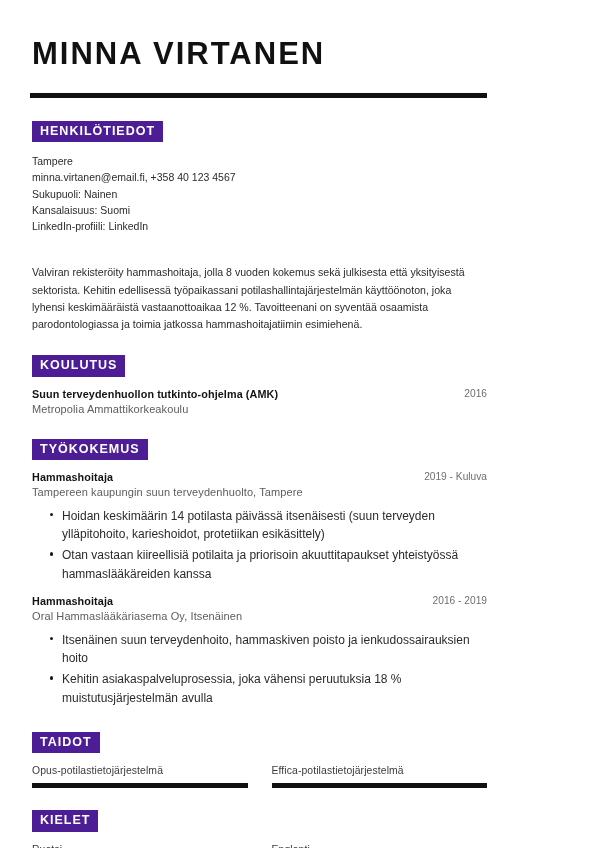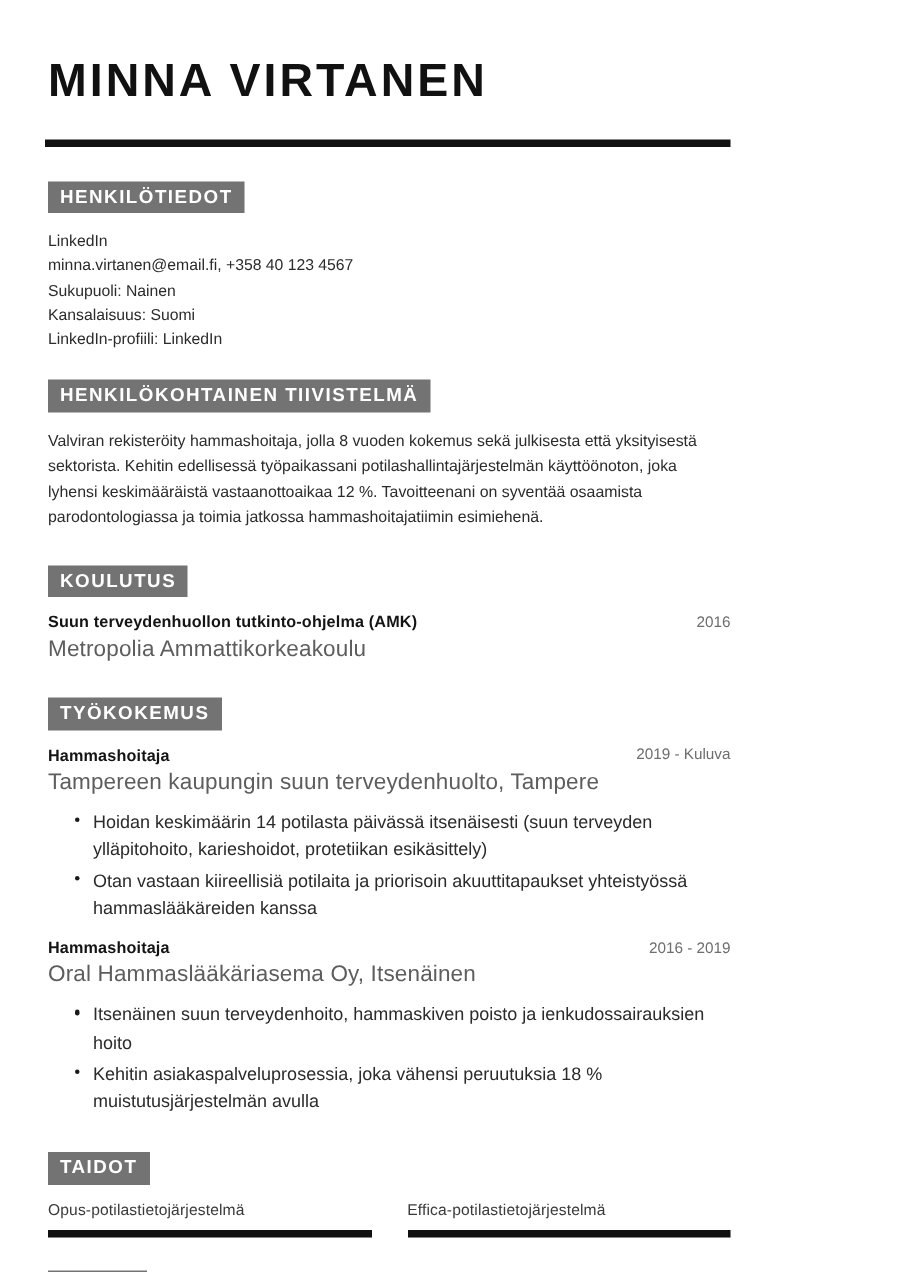--- a/index.html
+++ b/index.html
@@ -35,21 +35,21 @@
   }
   .top-rule {
     height: 5px;
     background: #111111;
     width: 100%;
     margin-bottom: 23px;
   }
   .section { margin-bottom: 0; }
   .sec-badge {
     display: inline-block;
-    background: #737373;
+    background: #4c1d95;
     color: #ffffff;
     font-size: 12.5px;
     font-weight: 600;
     letter-spacing: 1.0px;
     text-transform: uppercase;
     padding: 4px 8px 5px 8px;
     line-height: 1;
     margin-left: 2px;
   }
   .sec-body { margin-top: 11px; margin-left: 2px; }
@@ -64,37 +64,37 @@
     font-size: 10.6px;
     line-height: 1.62;
     color: #2b2b2b;
     max-width: 545px;
   }
 
   .entry { margin-bottom: 2px; }
   .entry-head {
     display: flex;
     justify-content: space-between;
-    align-items: center;
+    align-items: flex-start;
     width: 100%;
   }
   .entry-title {
     font-size: 10.8px;
     font-weight: 700;
     color: #141414;
     letter-spacing: 0.1px;
   }
   .entry-date {
     font-size: 10.2px;
     color: #6e6e6e;
     white-space: nowrap;
     padding-left: 12px;
   }
   .entry-sub {
-    font-size: 15px;
+    font-size: 11px;
     color: #5d5d5d;
     margin-top: 3px;
     letter-spacing: 0.1px;
   }
   ul.bullets {
     margin: 9px 0 0 0;
     padding-left: 18px;
     list-style: none;
   }
   ul.bullets li {
@@ -149,32 +149,31 @@
 <body>
 
 <div class="page">
 
   <h1 class="name">MINNA VIRTANEN</h1>
   <div class="top-rule"></div>
 
   <div class="section">
     <span class="sec-badge">HENKILÖTIEDOT</span>
     <div class="sec-body">
-      <div class="contact-line">LinkedIn</div>
+      <div class="contact-line">Tampere</div>
       <div class="contact-line">minna.virtanen@email.fi, +358 40 123 4567</div>
       <div class="contact-line">Sukupuoli: Nainen</div>
       <div class="contact-line">Kansalaisuus: Suomi</div>
       <div class="contact-line">LinkedIn-profiili: LinkedIn</div>
     </div>
   </div>
 
   <div class="gap-md"></div>
 
   <div class="section">
-    <span class="sec-badge">HENKILÖKOHTAINEN TIIVISTELMÄ</span>
     <div class="sec-body">
       <p class="summary" style="margin:0">Valviran rekisteröity hammashoitaja, jolla 8 vuoden kokemus sekä julkisesta että yksityisestä sektorista. Kehitin edellisessä työpaikassani potilashallintajärjestelmän käyttöönoton, joka lyhensi keskimääräistä vastaanottoaikaa 12 %. Tavoitteenani on syventää osaamista parodontologiassa ja toimia jatkossa hammashoitajatiimin esimiehenä.</p>
     </div>
   </div>
 
   <div class="gap-lg"></div>
 
   <div class="section">
     <span class="sec-badge">KOULUTUS</span>
     <div class="sec-body">

